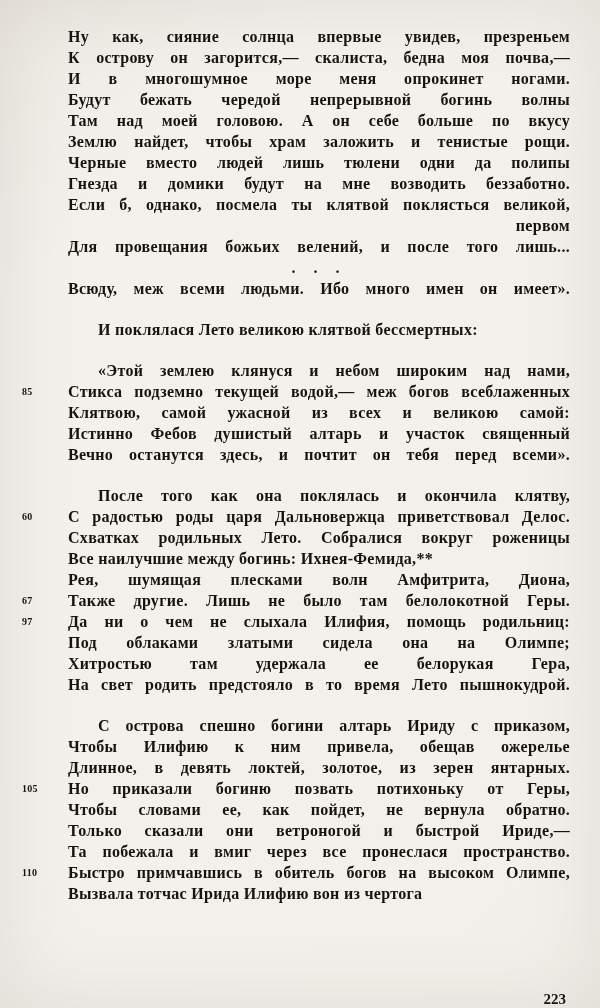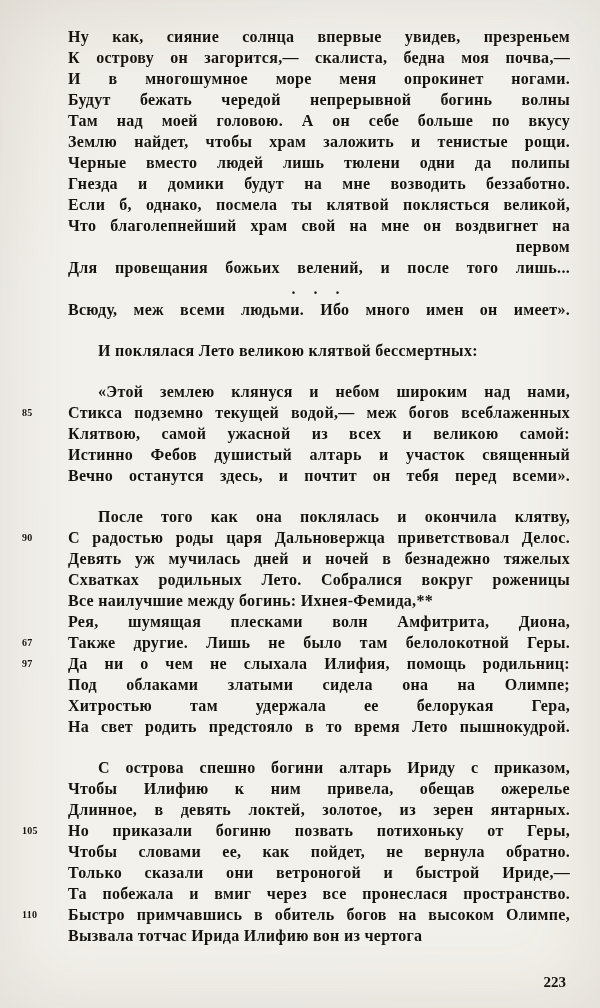--- a/index.html
+++ b/index.html
@@ -43,21 +43,21 @@
     text-align-last: justify;
     white-space: normal;
   }
   .line.a-left .ltext { text-align: left; text-align-last: left; font-family: Liberation Serif, serif; }
   .line.a-right .ltext { text-align: right; text-align-last: right; }
   .line.a-dots .ltext { text-align: center; text-align-last: center; letter-spacing: 7px; }
   .line.indent .ltext { text-indent: 30px; }
   .page-number {
     position: absolute;
     right: 34px;
-    bottom: 17px;
+    bottom: 0;
     font-size: 15px;
     font-weight: 700;
     font-family: "Liberation Serif", "DejaVu Serif", serif;
     color: #17140f;
   }
 </style>
 </head>
 <body>
 
 <div class="page">
@@ -92,24 +92,20 @@
           <span class="ltext">Черные вместо людей лишь тюлени одни да полипы</span>
         </div>
         <div class="line">
           <span class="lnum"></span>
           <span class="ltext">Гнезда и домики будут на мне возводить беззаботно.</span>
         </div>
         <div class="line">
           <span class="lnum"></span>
           <span class="ltext">Если б, однако, посмела ты клятвой поклясться великой,</span>
         </div>
-        <div class="line">
-          <span class="lnum"></span>
-          <span class="ltext">Что благолепнейший храм свой на мне он воздвигнет на</span>
-        </div>
         <div class="line a-right">
           <span class="lnum"></span>
           <span class="ltext">первом</span>
         </div>
         <div class="line">
           <span class="lnum"></span>
           <span class="ltext">Для провещания божьих велений, и после того лишь...</span>
         </div>
         <div class="line a-dots">
           <span class="lnum"></span>
@@ -147,26 +143,22 @@
           <span class="lnum"></span>
           <span class="ltext">Вечно останутся здесь, и почтит он тебя перед всеми».</span>
         </div>
       </div>
       <div class="stanza">
         <div class="line indent">
           <span class="lnum"></span>
           <span class="ltext">После того как она поклялась и окончила клятву,</span>
         </div>
         <div class="line">
-          <span class="lnum">90</span>
+          <span class="lnum">60</span>
           <span class="ltext">С радостью роды царя Дальновержца приветствовал Делос.</span>
-        </div>
-        <div class="line">
-          <span class="lnum"></span>
-          <span class="ltext">Девять уж мучилась дней и ночей в безнадежно тяжелых</span>
         </div>
         <div class="line">
           <span class="lnum"></span>
           <span class="ltext">Схватках родильных Лето. Собралися вокруг роженицы</span>
         </div>
         <div class="line a-left">
           <span class="lnum"></span>
           <span class="ltext">Все наилучшие между богинь: Ихнея-Фемида,**</span>
         </div>
         <div class="line">

